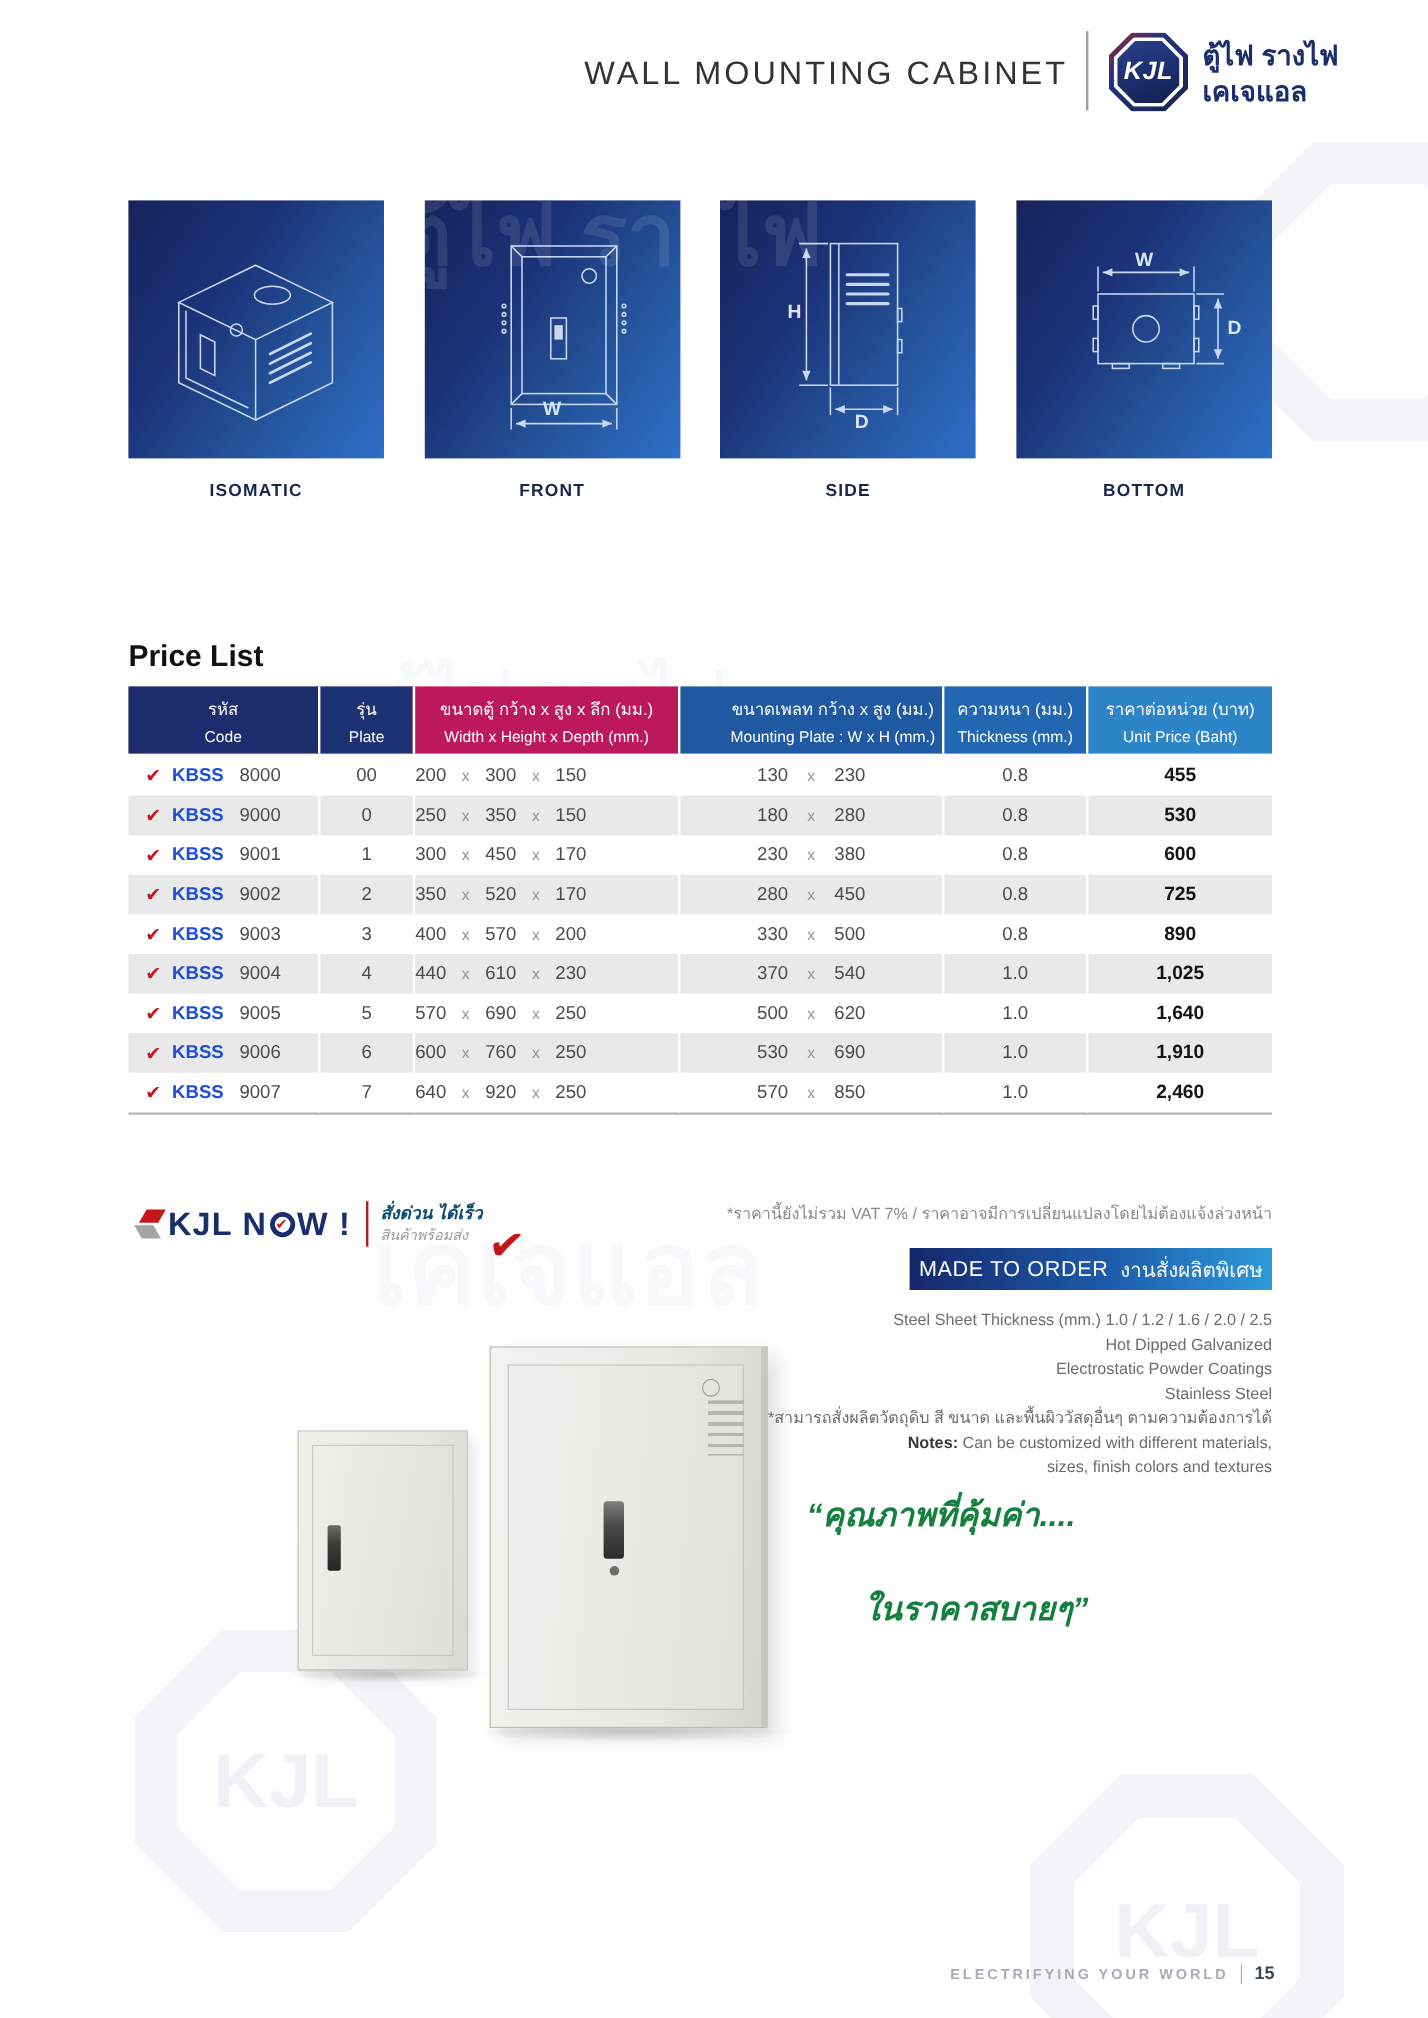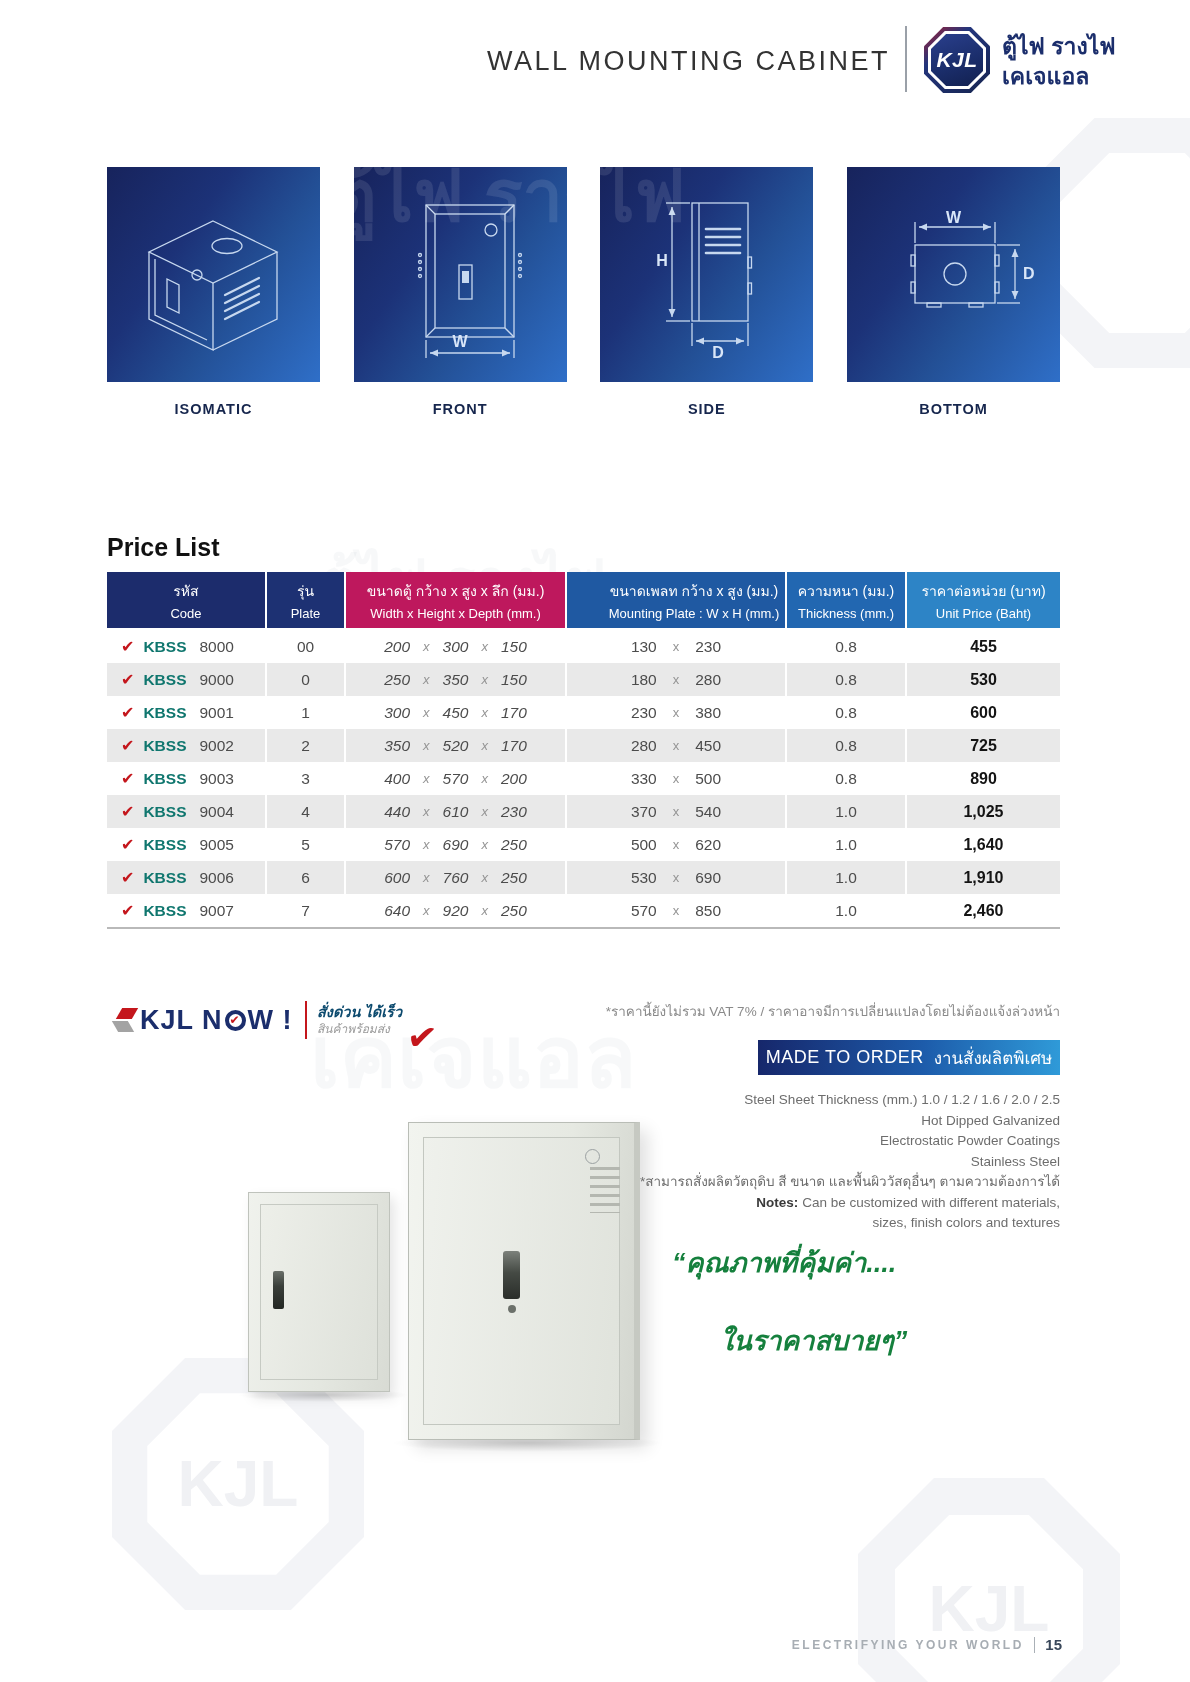--- a/index.html
+++ b/index.html
@@ -51,26 +51,26 @@
   .th:nth-child(4){ flex:0 0 220px; background:#1f59a2;padding-left:36px; }
   .th:nth-child(5){ flex:0 0 120px; background:#2267b1; }
   .th:nth-child(6){ flex:0 0 155px; background:#2d84c6;align-items:center; }
   .tbody { border-bottom:2px solid #b9b9b9; }
   .trow { display:flex; height:33px; align-items:stretch; font-size:15.5px; color:#4c4c4c; }
   .trow:nth-child(even) { background:#e9e9e9; }
   .td { display:flex; align-items:center; }
   .td + .td { border-left:2px solid #fff; }
   .td-code { flex:0 0 158px; padding-left:14px; }
   .td-size { flex:0 0 79px; justify-content:center; }
-  .td-dims { flex:0 0 221px; justify-content:center; gap:13px;font-style:italic; }
+  .td-dims { flex:0 0 221px; justify-content:flex-start; gap:13px; }
   .td-plate { flex:0 0 220px; justify-content:center; gap:16px; }
   .td-thick { flex:0 0 120px; justify-content:center; }
   .td-price { flex:0 0 155px; justify-content:center; font-weight:bold; color:#141414; font-size:16px; }
   .chk { color:#c4161c; font-size:16px; margin-right:9px; }
-  .brand { font-weight:bold; color:#0f766e; margin-right:13px; }
+  .brand { font-weight:bold; color:#1d4ed8; margin-right:13px; }
   .sep { font-size:13px; color:#949494; }
   .vat-note { position:absolute; right:130px; top:1000px; font-size:13.5px; color:#8a8a8a; z-index:2; }
 
   
   .kjlnow { position:absolute; left:115px; top:993px; display:flex; align-items:center; z-index:2; height:54px; }
   .chv { display:flex; flex-direction:column; gap:2px; margin-right:9px; }
   .chv i { display:block; width:16px; height:11px; }
   .chv .c1 { background:#c4161c; transform:skewX(-30deg) translateX(4px); }
   .chv .c2 { background:#a3a3a3; transform:skewX(30deg); }
   .now-brand { display:flex; align-items:center; color:#1b2e6c; font-weight:800; font-size:27px; letter-spacing:1px; }

